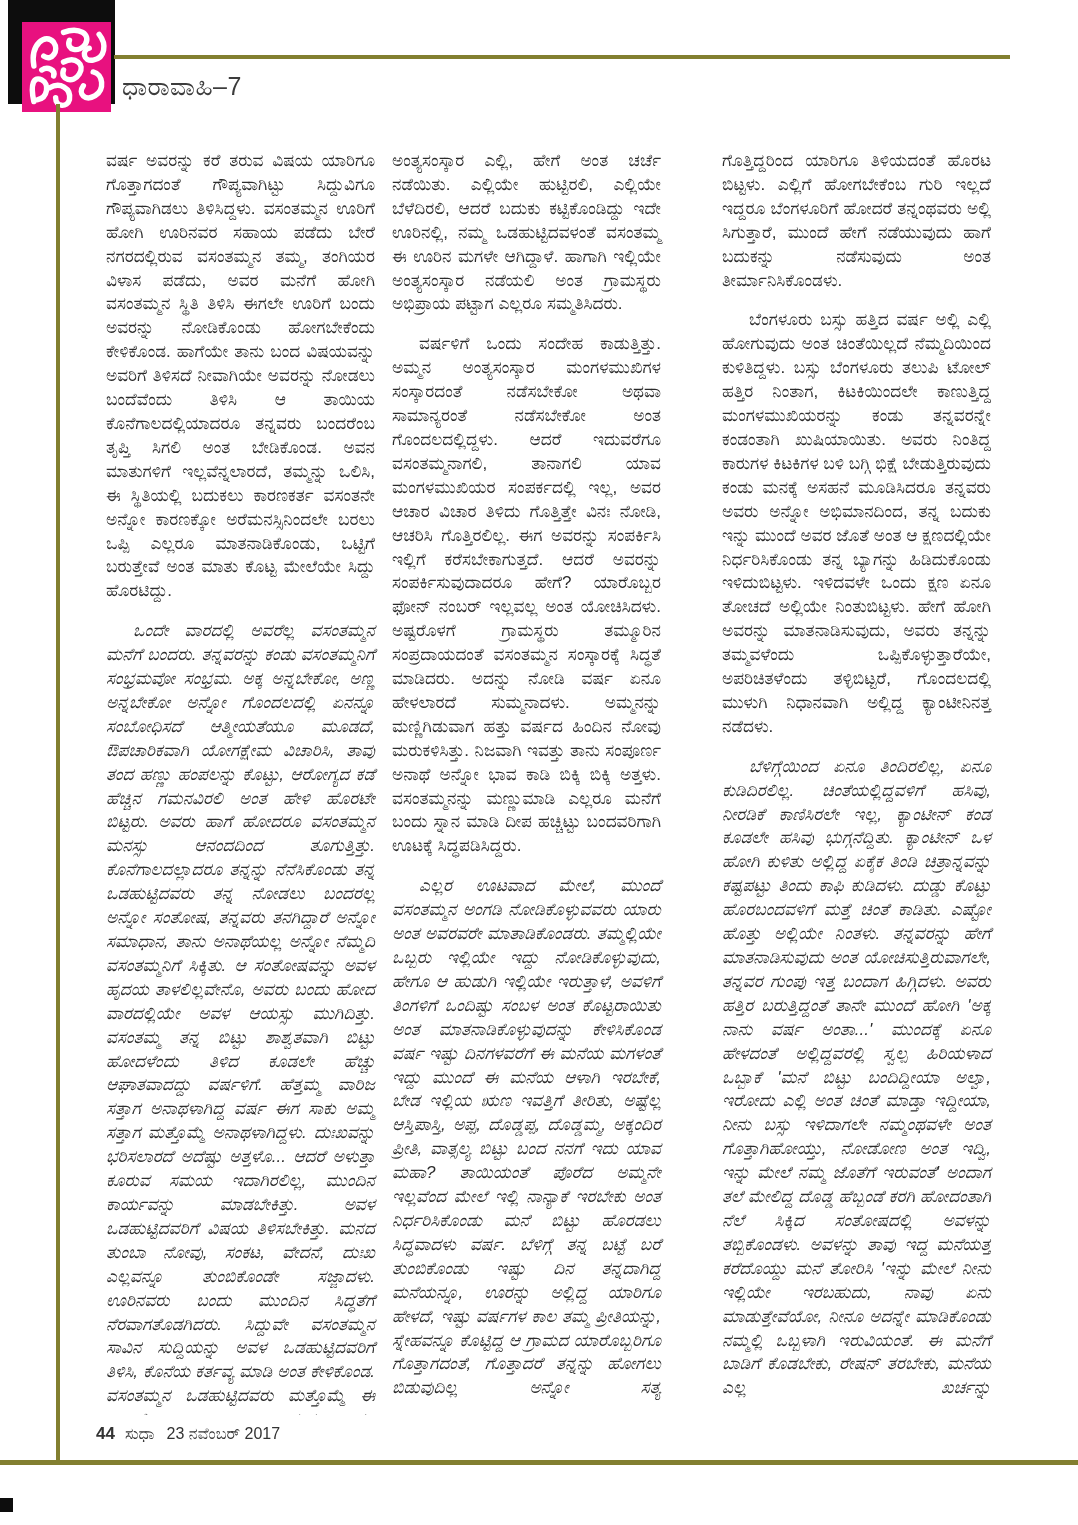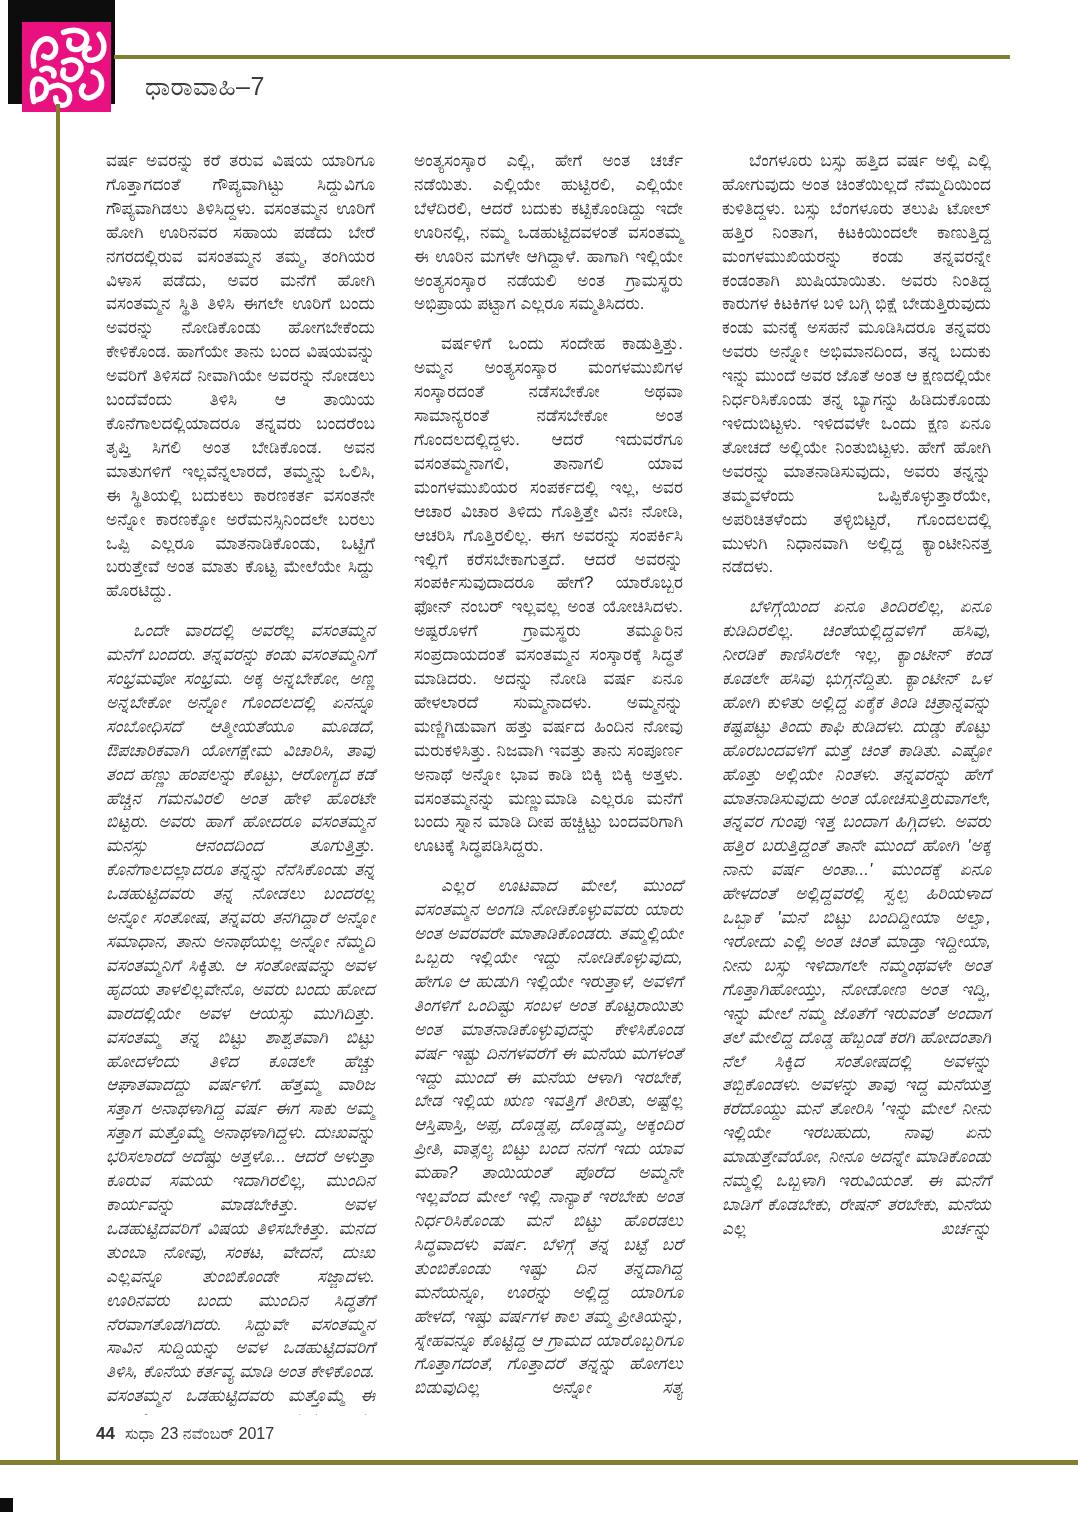--- a/index.html
+++ b/index.html
@@ -15,36 +15,36 @@
     color:var(--ink);
   }
   
   .logo-black{position:absolute;left:8px;top:0;width:107px;height:104px;background:var(--logo-black);}
   .logo-pink{position:absolute;left:22px;top:22px;width:89px;height:90px;background:var(--logo-pink);}
   .logo-pink svg{display:block;width:100%;height:100%;}
   .rule-h-top{position:absolute;left:114px;top:55px;width:896px;height:4px;background:var(--accent);}
   .rule-v-left{position:absolute;left:56px;top:104px;width:4px;height:1358px;background:var(--accent);}
   .section-title{
     position:absolute;left:122px;top:72px;font-size:25px;color:#3c3c3c;
-    letter-spacing:0.5px;white-space:nowrap;margin-left:23px;
+    letter-spacing:0.5px;white-space:nowrap;
   }
   
   .column{
     position:absolute;top:133px;width:301px;height:1282px;overflow:hidden;
     font-size:17px;line-height:23.9px;text-align:justify;color:var(--ink);
   }
-  .col-1{left:90px;} .col-2{left:398px;} .col-3{left:706px;}
+  .col-1{left:90px;} .col-2{left:376px;} .col-3{left:706px;}
   .para{margin:16px;}
   .para.indent{text-indent:27px;}
   .para.cont{text-align-last:justify;font-style:italic;}
   
   .footer-line{position:absolute;left:0;top:1460px;width:1078px;height:5px;background:var(--accent);}
   .folio{position:absolute;left:96px;top:1424px;font-size:16px;color:#333;white-space:nowrap;}
   .folio .num{font-weight:bold;font-size:17px;margin-right:10px;}
-  .folio .pub{margin-right:6px;}
+  .folio .pub{margin-right:12px;}
   .corner-mark{position:absolute;left:0;top:1498px;width:13px;height:14px;background:#0d0d0d;}
 </style>
 </head>
 <body>
 
 <div class="logo-black"></div>
 <div class="logo-pink">
   <svg viewBox="0 0 90 90">
     <g fill="none" stroke="#ffffff" stroke-width="5.5" stroke-linecap="round">
       <path d="M12,80 C8,62 12,54 20,58 C28,62 26,76 16,78"></path>
@@ -65,20 +65,21 @@
 <div class="column col-1">
     <p class="para">ವರ್ಷ ಅವರನ್ನು ಕರೆ ತರುವ ವಿಷಯ ಯಾರಿಗೂ ಗೊತ್ತಾಗದಂತೆ ಗೌಪ್ಯವಾಗಿಟ್ಟು ಸಿದ್ದುವಿಗೂ ಗೌಪ್ಯವಾಗಿಡಲು ತಿಳಿಸಿದ್ದಳು. ವಸಂತಮ್ಮನ ಊರಿಗೆ ಹೋಗಿ ಊರಿನವರ ಸಹಾಯ ಪಡೆದು ಬೇರೆ ನಗರದಲ್ಲಿರುವ ವಸಂತಮ್ಮನ ತಮ್ಮ, ತಂಗಿಯರ ವಿಳಾಸ ಪಡೆದು, ಅವರ ಮನೆಗೆ ಹೋಗಿ ವಸಂತಮ್ಮನ ಸ್ಥಿತಿ ತಿಳಿಸಿ ಈಗಲೇ ಊರಿಗೆ ಬಂದು ಅವರನ್ನು ನೋಡಿಕೊಂಡು ಹೋಗಬೇಕೆಂದು ಕೇಳಿಕೊಂಡ. ಹಾಗೆಯೇ ತಾನು ಬಂದ ವಿಷಯವನ್ನು ಅವರಿಗೆ ತಿಳಿಸದೆ ನೀವಾಗಿಯೇ ಅವರನ್ನು ನೋಡಲು ಬಂದೆವೆಂದು ತಿಳಿಸಿ ಆ ತಾಯಿಯ ಕೊನೆಗಾಲದಲ್ಲಿಯಾದರೂ ತನ್ನವರು ಬಂದರೆಂಬ ತೃಪ್ತಿ ಸಿಗಲಿ ಅಂತ ಬೇಡಿಕೊಂಡ. ಅವನ ಮಾತುಗಳಿಗೆ ಇಲ್ಲವೆನ್ನಲಾರದೆ, ತಮ್ಮನ್ನು ಒಲಿಸಿ, ಈ ಸ್ಥಿತಿಯಲ್ಲಿ ಬದುಕಲು ಕಾರಣಕರ್ತ ವಸಂತನೇ ಅನ್ನೋ ಕಾರಣಕ್ಕೋ ಅರೆಮನಸ್ಸಿನಿಂದಲೇ ಬರಲು ಒಪ್ಪಿ ಎಲ್ಲರೂ ಮಾತನಾಡಿಕೊಂಡು, ಒಟ್ಟಿಗೆ ಬರುತ್ತೇವೆ ಅಂತ ಮಾತು ಕೊಟ್ಟ ಮೇಲೆಯೇ ಸಿದ್ದು ಹೊರಟಿದ್ದು.</p>
     <p class="para indent cont">ಒಂದೇ ವಾರದಲ್ಲಿ ಅವರೆಲ್ಲ ವಸಂತಮ್ಮನ ಮನೆಗೆ ಬಂದರು. ತನ್ನವರನ್ನು ಕಂಡು ವಸಂತಮ್ಮನಿಗೆ ಸಂಭ್ರಮವೋ ಸಂಭ್ರಮ. ಅಕ್ಕ ಅನ್ನಬೇಕೋ, ಅಣ್ಣ ಅನ್ನಬೇಕೋ ಅನ್ನೋ ಗೊಂದಲದಲ್ಲಿ ಏನನ್ನೂ ಸಂಬೋಧಿಸದೆ ಆತ್ಮೀಯತೆಯೂ ಮೂಡದೆ, ಔಪಚಾರಿಕವಾಗಿ ಯೋಗಕ್ಷೇಮ ವಿಚಾರಿಸಿ, ತಾವು ತಂದ ಹಣ್ಣು ಹಂಪಲನ್ನು ಕೊಟ್ಟು, ಆರೋಗ್ಯದ ಕಡೆ ಹೆಚ್ಚಿನ ಗಮನವಿರಲಿ ಅಂತ ಹೇಳಿ ಹೊರಟೇ ಬಿಟ್ಟರು. ಅವರು ಹಾಗೆ ಹೋದರೂ ವಸಂತಮ್ಮನ ಮನಸ್ಸು ಆನಂದದಿಂದ ತೂಗುತ್ತಿತ್ತು. ಕೊನೆಗಾಲದಲ್ಲಾದರೂ ತನ್ನನ್ನು ನೆನೆಸಿಕೊಂಡು ತನ್ನ ಒಡಹುಟ್ಟಿದವರು ತನ್ನ ನೋಡಲು ಬಂದರಲ್ಲ ಅನ್ನೋ ಸಂತೋಷ, ತನ್ನವರು ತನಗಿದ್ದಾರೆ ಅನ್ನೋ ಸಮಾಧಾನ, ತಾನು ಅನಾಥೆಯಲ್ಲ ಅನ್ನೋ ನೆಮ್ಮದಿ ವಸಂತಮ್ಮನಿಗೆ ಸಿಕ್ಕಿತು. ಆ ಸಂತೋಷವನ್ನು ಅವಳ ಹೃದಯ ತಾಳಲಿಲ್ಲವೇನೊ, ಅವರು ಬಂದು ಹೋದ ವಾರದಲ್ಲಿಯೇ ಅವಳ ಆಯಸ್ಸು ಮುಗಿದಿತ್ತು. ವಸಂತಮ್ಮ ತನ್ನ ಬಿಟ್ಟು ಶಾಶ್ವತವಾಗಿ ಬಿಟ್ಟು ಹೋದಳೆಂದು ತಿಳಿದ ಕೂಡಲೇ ಹೆಚ್ಚು ಆಘಾತವಾದದ್ದು ವರ್ಷಳಿಗೆ. ಹೆತ್ತಮ್ಮ ವಾರಿಜ ಸತ್ತಾಗ ಅನಾಥಳಾಗಿದ್ದ ವರ್ಷ ಈಗ ಸಾಕು ಅಮ್ಮ ಸತ್ತಾಗ ಮತ್ತೊಮ್ಮೆ ಅನಾಥಳಾಗಿದ್ದಳು. ದುಃಖವನ್ನು ಭರಿಸಲಾರದೆ ಅದೆಷ್ಟು ಅತ್ತಳೊ... ಆದರೆ ಅಳುತ್ತಾ ಕೂರುವ ಸಮಯ ಇದಾಗಿರಲಿಲ್ಲ, ಮುಂದಿನ ಕಾರ್ಯವನ್ನು ಮಾಡಬೇಕಿತ್ತು. ಅವಳ ಒಡಹುಟ್ಟಿದವರಿಗೆ ವಿಷಯ ತಿಳಿಸಬೇಕಿತ್ತು. ಮನದ ತುಂಬಾ ನೋವು, ಸಂಕಟ, ವೇದನೆ, ದುಃಖ ಎಲ್ಲವನ್ನೂ ತುಂಬಿಕೊಂಡೇ ಸಜ್ಜಾದಳು. ಊರಿನವರು ಬಂದು ಮುಂದಿನ ಸಿದ್ಧತೆಗೆ ನೆರವಾಗತೊಡಗಿದರು. ಸಿದ್ದುವೇ ವಸಂತಮ್ಮನ ಸಾವಿನ ಸುದ್ದಿಯನ್ನು ಅವಳ ಒಡಹುಟ್ಟಿದವರಿಗೆ ತಿಳಿಸಿ, ಕೊನೆಯ ಕರ್ತವ್ಯ ಮಾಡಿ ಅಂತ ಕೇಳಿಕೊಂಡ. ವಸಂತಮ್ಮನ ಒಡಹುಟ್ಟಿದವರು ಮತ್ತೊಮ್ಮೆ ಈ ಊರಿಗೆ ಬರುವಂತಾಯಿತು.</p>
   </div>
 <div class="column col-2">
     <p class="para">ಅಂತ್ಯಸಂಸ್ಕಾರ ಎಲ್ಲಿ, ಹೇಗೆ ಅಂತ ಚರ್ಚೆ ನಡೆಯಿತು. ಎಲ್ಲಿಯೇ ಹುಟ್ಟಿರಲಿ, ಎಲ್ಲಿಯೇ ಬೆಳೆದಿರಲಿ, ಆದರೆ ಬದುಕು ಕಟ್ಟಿಕೊಂಡಿದ್ದು ಇದೇ ಊರಿನಲ್ಲಿ, ನಮ್ಮ ಒಡಹುಟ್ಟಿದವಳಂತೆ ವಸಂತಮ್ಮ ಈ ಊರಿನ ಮಗಳೇ ಆಗಿದ್ದಾಳೆ. ಹಾಗಾಗಿ ಇಲ್ಲಿಯೇ ಅಂತ್ಯಸಂಸ್ಕಾರ ನಡೆಯಲಿ ಅಂತ ಗ್ರಾಮಸ್ಥರು ಅಭಿಪ್ರಾಯ ಪಟ್ಟಾಗ ಎಲ್ಲರೂ ಸಮ್ಮತಿಸಿದರು.</p>
     <p class="para indent">ವರ್ಷಳಿಗೆ ಒಂದು ಸಂದೇಹ ಕಾಡುತ್ತಿತ್ತು. ಅಮ್ಮನ ಅಂತ್ಯಸಂಸ್ಕಾರ ಮಂಗಳಮುಖಿಗಳ ಸಂಸ್ಕಾರದಂತೆ ನಡೆಸಬೇಕೋ ಅಥವಾ ಸಾಮಾನ್ಯರಂತೆ ನಡೆಸಬೇಕೋ ಅಂತ ಗೊಂದಲದಲ್ಲಿದ್ದಳು. ಆದರೆ ಇದುವರೆಗೂ ವಸಂತಮ್ಮನಾಗಲಿ, ತಾನಾಗಲಿ ಯಾವ ಮಂಗಳಮುಖಿಯರ ಸಂಪರ್ಕದಲ್ಲಿ ಇಲ್ಲ, ಅವರ ಆಚಾರ ವಿಚಾರ ತಿಳಿದು ಗೊತ್ತಿತ್ತೇ ವಿನಃ ನೋಡಿ, ಆಚರಿಸಿ ಗೊತ್ತಿರಲಿಲ್ಲ. ಈಗ ಅವರನ್ನು ಸಂಪರ್ಕಿಸಿ ಇಲ್ಲಿಗೆ ಕರೆಸಬೇಕಾಗುತ್ತದೆ. ಆದರೆ ಅವರನ್ನು ಸಂಪರ್ಕಿಸುವುದಾದರೂ ಹೇಗೆ? ಯಾರೊಬ್ಬರ ಫೋನ್ ನಂಬರ್ ಇಲ್ಲವಲ್ಲ ಅಂತ ಯೋಚಿಸಿದಳು. ಅಷ್ಟರೊಳಗೆ ಗ್ರಾಮಸ್ಥರು ತಮ್ಮೂರಿನ ಸಂಪ್ರದಾಯದಂತೆ ವಸಂತಮ್ಮನ ಸಂಸ್ಕಾರಕ್ಕೆ ಸಿದ್ಧತೆ ಮಾಡಿದರು. ಅದನ್ನು ನೋಡಿ ವರ್ಷ ಏನೂ ಹೇಳಲಾರದೆ ಸುಮ್ಮನಾದಳು. ಅಮ್ಮನನ್ನು ಮಣ್ಣಿಗಿಡುವಾಗ ಹತ್ತು ವರ್ಷದ ಹಿಂದಿನ ನೋವು ಮರುಕಳಿಸಿತ್ತು. ನಿಜವಾಗಿ ಇವತ್ತು ತಾನು ಸಂಪೂರ್ಣ ಅನಾಥೆ ಅನ್ನೋ ಭಾವ ಕಾಡಿ ಬಿಕ್ಕಿ ಬಿಕ್ಕಿ ಅತ್ತಳು. ವಸಂತಮ್ಮನನ್ನು ಮಣ್ಣುಮಾಡಿ ಎಲ್ಲರೂ ಮನೆಗೆ ಬಂದು ಸ್ನಾನ ಮಾಡಿ ದೀಪ ಹಚ್ಚಿಟ್ಟು ಬಂದವರಿಗಾಗಿ ಊಟಕ್ಕೆ ಸಿದ್ಧಪಡಿಸಿದ್ದರು.</p>
     <p class="para indent cont">ಎಲ್ಲರ ಊಟವಾದ ಮೇಲೆ, ಮುಂದೆ ವಸಂತಮ್ಮನ ಅಂಗಡಿ ನೋಡಿಕೊಳ್ಳುವವರು ಯಾರು ಅಂತ ಅವರವರೇ ಮಾತಾಡಿಕೊಂಡರು. ತಮ್ಮಲ್ಲಿಯೇ ಒಬ್ಬರು ಇಲ್ಲಿಯೇ ಇದ್ದು ನೋಡಿಕೊಳ್ಳುವುದು, ಹೇಗೂ ಆ ಹುಡುಗಿ ಇಲ್ಲಿಯೇ ಇರುತ್ತಾಳೆ, ಅವಳಿಗೆ ತಿಂಗಳಿಗೆ ಒಂದಿಷ್ಟು ಸಂಬಳ ಅಂತ ಕೊಟ್ಟರಾಯಿತು ಅಂತ ಮಾತನಾಡಿಕೊಳ್ಳುವುದನ್ನು ಕೇಳಿಸಿಕೊಂಡ ವರ್ಷ ಇಷ್ಟು ದಿನಗಳವರೆಗೆ ಈ ಮನೆಯ ಮಗಳಂತೆ ಇದ್ದು ಮುಂದೆ ಈ ಮನೆಯ ಆಳಾಗಿ ಇರಬೇಕೆ, ಬೇಡ ಇಲ್ಲಿಯ ಋಣ ಇವತ್ತಿಗೆ ತೀರಿತು, ಅಷ್ಟೆಲ್ಲ ಆಸ್ತಿಪಾಸ್ತಿ, ಅಪ್ಪ, ದೊಡ್ಡಪ್ಪ, ದೊಡ್ಡಮ್ಮ, ಅಕ್ಕಂದಿರ ಪ್ರೀತಿ, ವಾತ್ಸಲ್ಯ ಬಿಟ್ಟು ಬಂದ ನನಗೆ ಇದು ಯಾವ ಮಹಾ? ತಾಯಿಯಂತೆ ಪೊರೆದ ಅಮ್ಮನೇ ಇಲ್ಲವೆಂದ ಮೇಲೆ ಇಲ್ಲಿ ನಾನ್ಯಾಕೆ ಇರಬೇಕು ಅಂತ ನಿರ್ಧರಿಸಿಕೊಂಡು ಮನೆ ಬಿಟ್ಟು ಹೊರಡಲು ಸಿದ್ಧವಾದಳು ವರ್ಷ. ಬೆಳಿಗ್ಗೆ ತನ್ನ ಬಟ್ಟೆ ಬರೆ ತುಂಬಿಕೊಂಡು ಇಷ್ಟು ದಿನ ತನ್ನದಾಗಿದ್ದ ಮನೆಯನ್ನೂ, ಊರನ್ನು ಅಲ್ಲಿದ್ದ ಯಾರಿಗೂ ಹೇಳದೆ, ಇಷ್ಟು ವರ್ಷಗಳ ಕಾಲ ತಮ್ಮ ಪ್ರೀತಿಯನ್ನು, ಸ್ನೇಹವನ್ನೂ ಕೊಟ್ಟಿದ್ದ ಆ ಗ್ರಾಮದ ಯಾರೊಬ್ಬರಿಗೂ ಗೊತ್ತಾಗದಂತೆ, ಗೊತ್ತಾದರೆ ತನ್ನನ್ನು ಹೋಗಲು ಬಿಡುವುದಿಲ್ಲ ಅನ್ನೋ ಸತ್ಯ</p>
   </div>
 <div class="column col-3">
+    <p class="para">ಗೊತ್ತಿದ್ದರಿಂದ ಯಾರಿಗೂ ತಿಳಿಯದಂತೆ ಹೊರಟ ಬಿಟ್ಟಳು. ಎಲ್ಲಿಗೆ ಹೋಗಬೇಕೆಂಬ ಗುರಿ ಇಲ್ಲದೆ ಇದ್ದರೂ ಬೆಂಗಳೂರಿಗೆ ಹೋದರೆ ತನ್ನಂಥವರು ಅಲ್ಲಿ ಸಿಗುತ್ತಾರೆ, ಮುಂದೆ ಹೇಗೆ ನಡೆಯುವುದು ಹಾಗೆ ಬದುಕನ್ನು ನಡೆಸುವುದು ಅಂತ ತೀರ್ಮಾನಿಸಿಕೊಂಡಳು.</p>
     <p class="para indent">ಬೆಂಗಳೂರು ಬಸ್ಸು ಹತ್ತಿದ ವರ್ಷ ಅಲ್ಲಿ ಎಲ್ಲಿ ಹೋಗುವುದು ಅಂತ ಚಿಂತೆಯಿಲ್ಲದೆ ನೆಮ್ಮದಿಯಿಂದ ಕುಳಿತಿದ್ದಳು. ಬಸ್ಸು ಬೆಂಗಳೂರು ತಲುಪಿ ಟೋಲ್ ಹತ್ತಿರ ನಿಂತಾಗ, ಕಿಟಕಿಯಿಂದಲೇ ಕಾಣುತ್ತಿದ್ದ ಮಂಗಳಮುಖಿಯರನ್ನು ಕಂಡು ತನ್ನವರನ್ನೇ ಕಂಡಂತಾಗಿ ಖುಷಿಯಾಯಿತು. ಅವರು ನಿಂತಿದ್ದ ಕಾರುಗಳ ಕಿಟಕಿಗಳ ಬಳಿ ಬಗ್ಗಿ ಭಿಕ್ಷೆ ಬೇಡುತ್ತಿರುವುದು ಕಂಡು ಮನಕ್ಕೆ ಅಸಹನೆ ಮೂಡಿಸಿದರೂ ತನ್ನವರು ಅವರು ಅನ್ನೋ ಅಭಿಮಾನದಿಂದ, ತನ್ನ ಬದುಕು ಇನ್ನು ಮುಂದೆ ಅವರ ಜೊತೆ ಅಂತ ಆ ಕ್ಷಣದಲ್ಲಿಯೇ ನಿರ್ಧರಿಸಿಕೊಂಡು ತನ್ನ ಬ್ಯಾಗನ್ನು ಹಿಡಿದುಕೊಂಡು ಇಳಿದುಬಿಟ್ಟಳು. ಇಳಿದವಳೇ ಒಂದು ಕ್ಷಣ ಏನೂ ತೋಚದೆ ಅಲ್ಲಿಯೇ ನಿಂತುಬಿಟ್ಟಳು. ಹೇಗೆ ಹೋಗಿ ಅವರನ್ನು ಮಾತನಾಡಿಸುವುದು, ಅವರು ತನ್ನನ್ನು ತಮ್ಮವಳೆಂದು ಒಪ್ಪಿಕೊಳ್ಳುತ್ತಾರೆಯೇ, ಅಪರಿಚಿತಳೆಂದು ತಳ್ಳಿಬಿಟ್ಟರೆ, ಗೊಂದಲದಲ್ಲಿ ಮುಳುಗಿ ನಿಧಾನವಾಗಿ ಅಲ್ಲಿದ್ದ ಕ್ಯಾಂಟೀನಿನತ್ತ ನಡೆದಳು.</p>
     <p class="para indent cont">ಬೆಳಿಗ್ಗೆಯಿಂದ ಏನೂ ತಿಂದಿರಲಿಲ್ಲ, ಏನೂ ಕುಡಿದಿರಲಿಲ್ಲ. ಚಿಂತೆಯಲ್ಲಿದ್ದವಳಿಗೆ ಹಸಿವು, ನೀರಡಿಕೆ ಕಾಣಿಸಿರಲೇ ಇಲ್ಲ, ಕ್ಯಾಂಟೀನ್ ಕಂಡ ಕೂಡಲೇ ಹಸಿವು ಭುಗ್ಗನೆದ್ದಿತು. ಕ್ಯಾಂಟೀನ್ ಒಳ ಹೋಗಿ ಕುಳಿತು ಅಲ್ಲಿದ್ದ ಏಕೈಕ ತಿಂಡಿ ಚಿತ್ರಾನ್ನವನ್ನು ಕಷ್ಟಪಟ್ಟು ತಿಂದು ಕಾಫಿ ಕುಡಿದಳು. ದುಡ್ಡು ಕೊಟ್ಟು ಹೊರಬಂದವಳಿಗೆ ಮತ್ತೆ ಚಿಂತೆ ಕಾಡಿತು. ಎಷ್ಟೋ ಹೊತ್ತು ಅಲ್ಲಿಯೇ ನಿಂತಳು. ತನ್ನವರನ್ನು ಹೇಗೆ ಮಾತನಾಡಿಸುವುದು ಅಂತ ಯೋಚಿಸುತ್ತಿರುವಾಗಲೇ, ತನ್ನವರ ಗುಂಪು ಇತ್ತ ಬಂದಾಗ ಹಿಗ್ಗಿದಳು. ಅವರು ಹತ್ತಿರ ಬರುತ್ತಿದ್ದಂತೆ ತಾನೇ ಮುಂದೆ ಹೋಗಿ 'ಅಕ್ಕ ನಾನು ವರ್ಷ ಅಂತಾ...' ಮುಂದಕ್ಕೆ ಏನೂ ಹೇಳದಂತೆ ಅಲ್ಲಿದ್ದವರಲ್ಲಿ ಸ್ವಲ್ಪ ಹಿರಿಯಳಾದ ಒಬ್ಬಾಕೆ 'ಮನೆ ಬಿಟ್ಟು ಬಂದಿದ್ದೀಯಾ ಅಲ್ವಾ, ಇರೋದು ಎಲ್ಲಿ ಅಂತ ಚಿಂತೆ ಮಾಡ್ತಾ ಇದ್ದೀಯಾ, ನೀನು ಬಸ್ಸು ಇಳಿದಾಗಲೇ ನಮ್ಮಂಥವಳೇ ಅಂತ ಗೊತ್ತಾಗಿಹೋಯ್ತು, ನೋಡೋಣ ಅಂತ ಇದ್ವಿ, ಇನ್ನು ಮೇಲೆ ನಮ್ಮ ಜೊತೆಗೆ ಇರುವಂತೆ' ಅಂದಾಗ ತಲೆ ಮೇಲಿದ್ದ ದೊಡ್ಡ ಹೆಬ್ಬಂಡೆ ಕರಗಿ ಹೋದಂತಾಗಿ ನೆಲೆ ಸಿಕ್ಕಿದ ಸಂತೋಷದಲ್ಲಿ ಅವಳನ್ನು ತಬ್ಬಿಕೊಂಡಳು. ಅವಳನ್ನು ತಾವು ಇದ್ದ ಮನೆಯತ್ತ ಕರೆದೊಯ್ದು ಮನೆ ತೋರಿಸಿ 'ಇನ್ನು ಮೇಲೆ ನೀನು ಇಲ್ಲಿಯೇ ಇರಬಹುದು, ನಾವು ಏನು ಮಾಡುತ್ತೇವೆಯೋ, ನೀನೂ ಅದನ್ನೇ ಮಾಡಿಕೊಂಡು ನಮ್ಮಲ್ಲಿ ಒಬ್ಬಳಾಗಿ ಇರುವಿಯಂತೆ. ಈ ಮನೆಗೆ ಬಾಡಿಗೆ ಕೊಡಬೇಕು, ರೇಷನ್ ತರಬೇಕು, ಮನೆಯ ಎಲ್ಲ ಖರ್ಚನ್ನು</p>
   </div>
 
 <div class="folio">
   <span class="num">44</span><span class="pub">ಸುಧಾ</span><span>23 ನವೆಂಬರ್ 2017</span>
 </div>
 <div class="footer-line"></div>
 <div class="corner-mark"></div>
 

